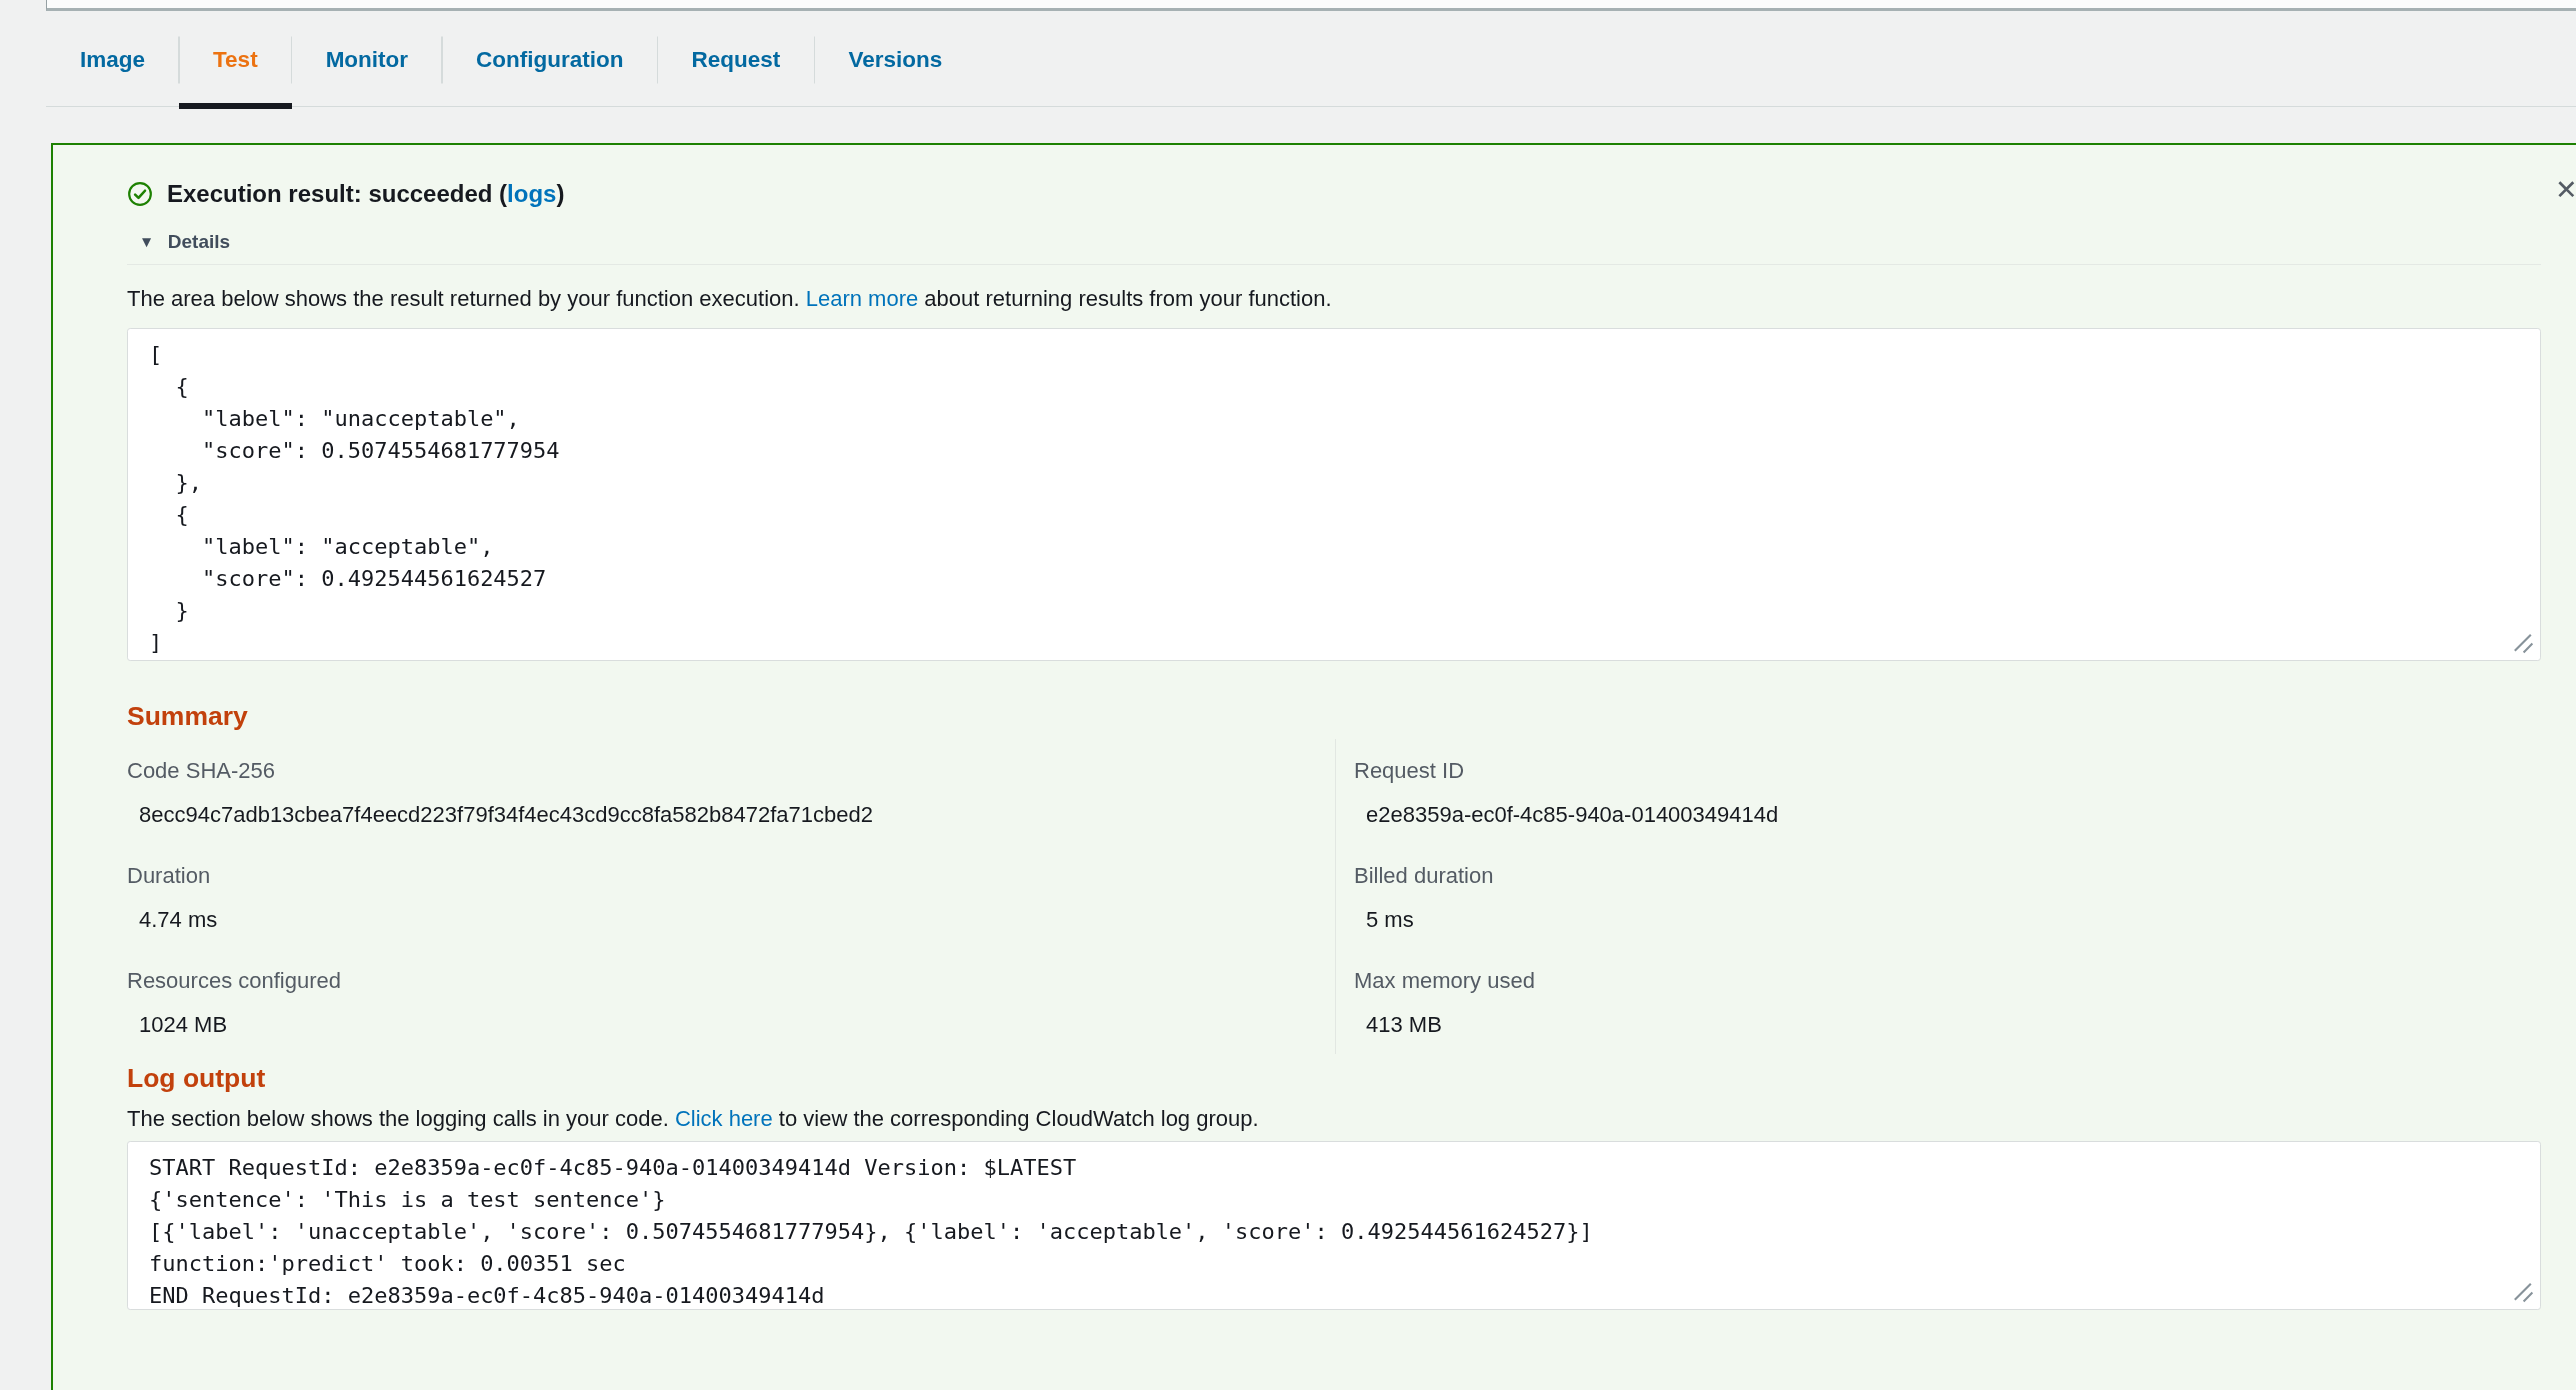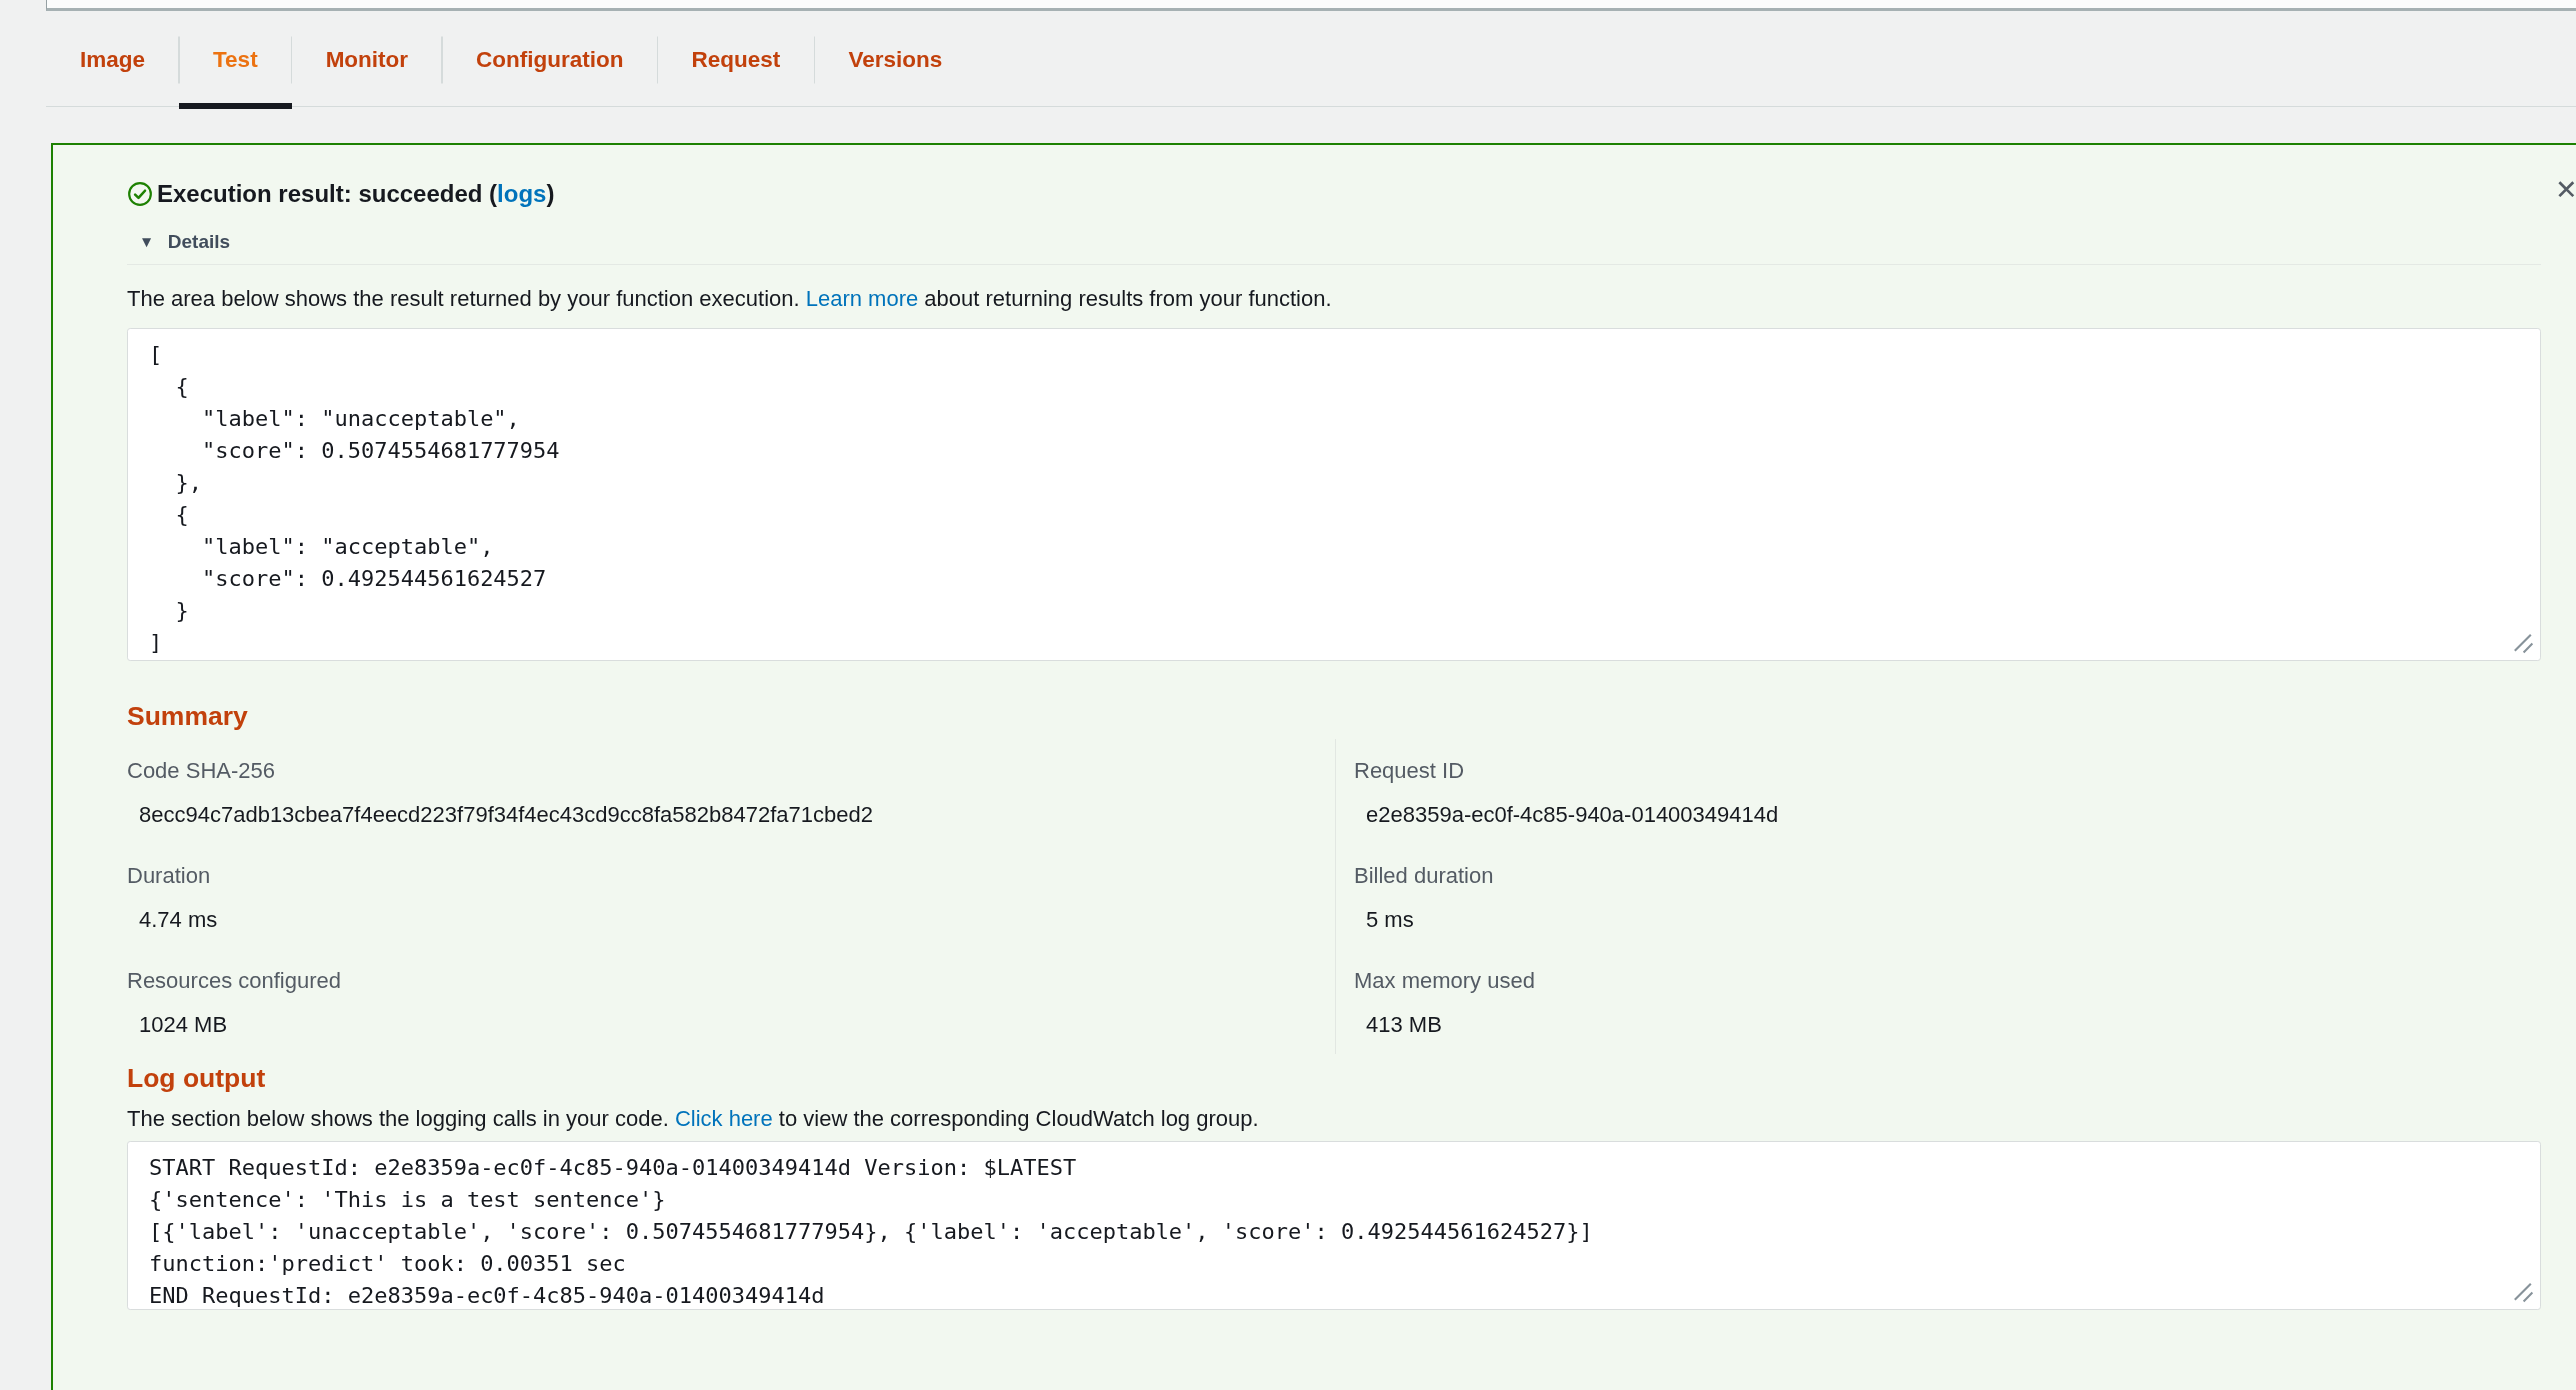--- a/index.html
+++ b/index.html
@@ -23,42 +23,42 @@
   
   .tabs {
     position:absolute; top:13.7px; left:46px; right:0; height:93px;
     display:flex; align-items:center;
     border-bottom:1.6px solid #d5dbdb;
   }
   .tab {
     position:relative; height:100%;
     display:flex; align-items:center;
     padding:0 34px;
-    font-size:22.5px; font-weight:bold; color:#c2410c;
+    font-size:22.5px; font-weight:bold; color:#0369a1;
     cursor:pointer; white-space:nowrap;
   }
   .tab:not(:first-child)::before {
     content:""; position:absolute; left:-0.8px; top:50%; transform:translateY(-50%);
     width:1.6px; height:47px; background:#d5dbdb;
   }
   .tab.active { color:#ec7211; }
   .tab.active::after {
     content:""; position:absolute; left:0; right:0; bottom:-3.2px; height:5.6px;
     background:#16191f;
   }
 
   
   .banner {
     position:absolute; top:143px; left:51px; width:2538px; height:1296px;
     background:#f2f8f0;
     border:2.4px solid #1d8102;
   }
   .banner-inner { position:relative; width:100%; height:100%; padding:35px 46px 0 74px; }
 
-  .title-row { display:flex; align-items:center; gap:4px;text-align:center; }
+  .title-row { display:flex; align-items:center; gap:14px;text-align:center; }
   .check-icon { width:26px; height:26px; flex:0 0 auto; }
   .banner-title { font-size:24px; font-weight:bold; color:#16191f; }
   .banner-title a.link { font-weight:bold; }
 
   .close-btn {
     position:absolute; left:2502px; top:32px;
     font-size:27px; color:#545b64; cursor:pointer; line-height:1;
   }
 
   .details-row {

